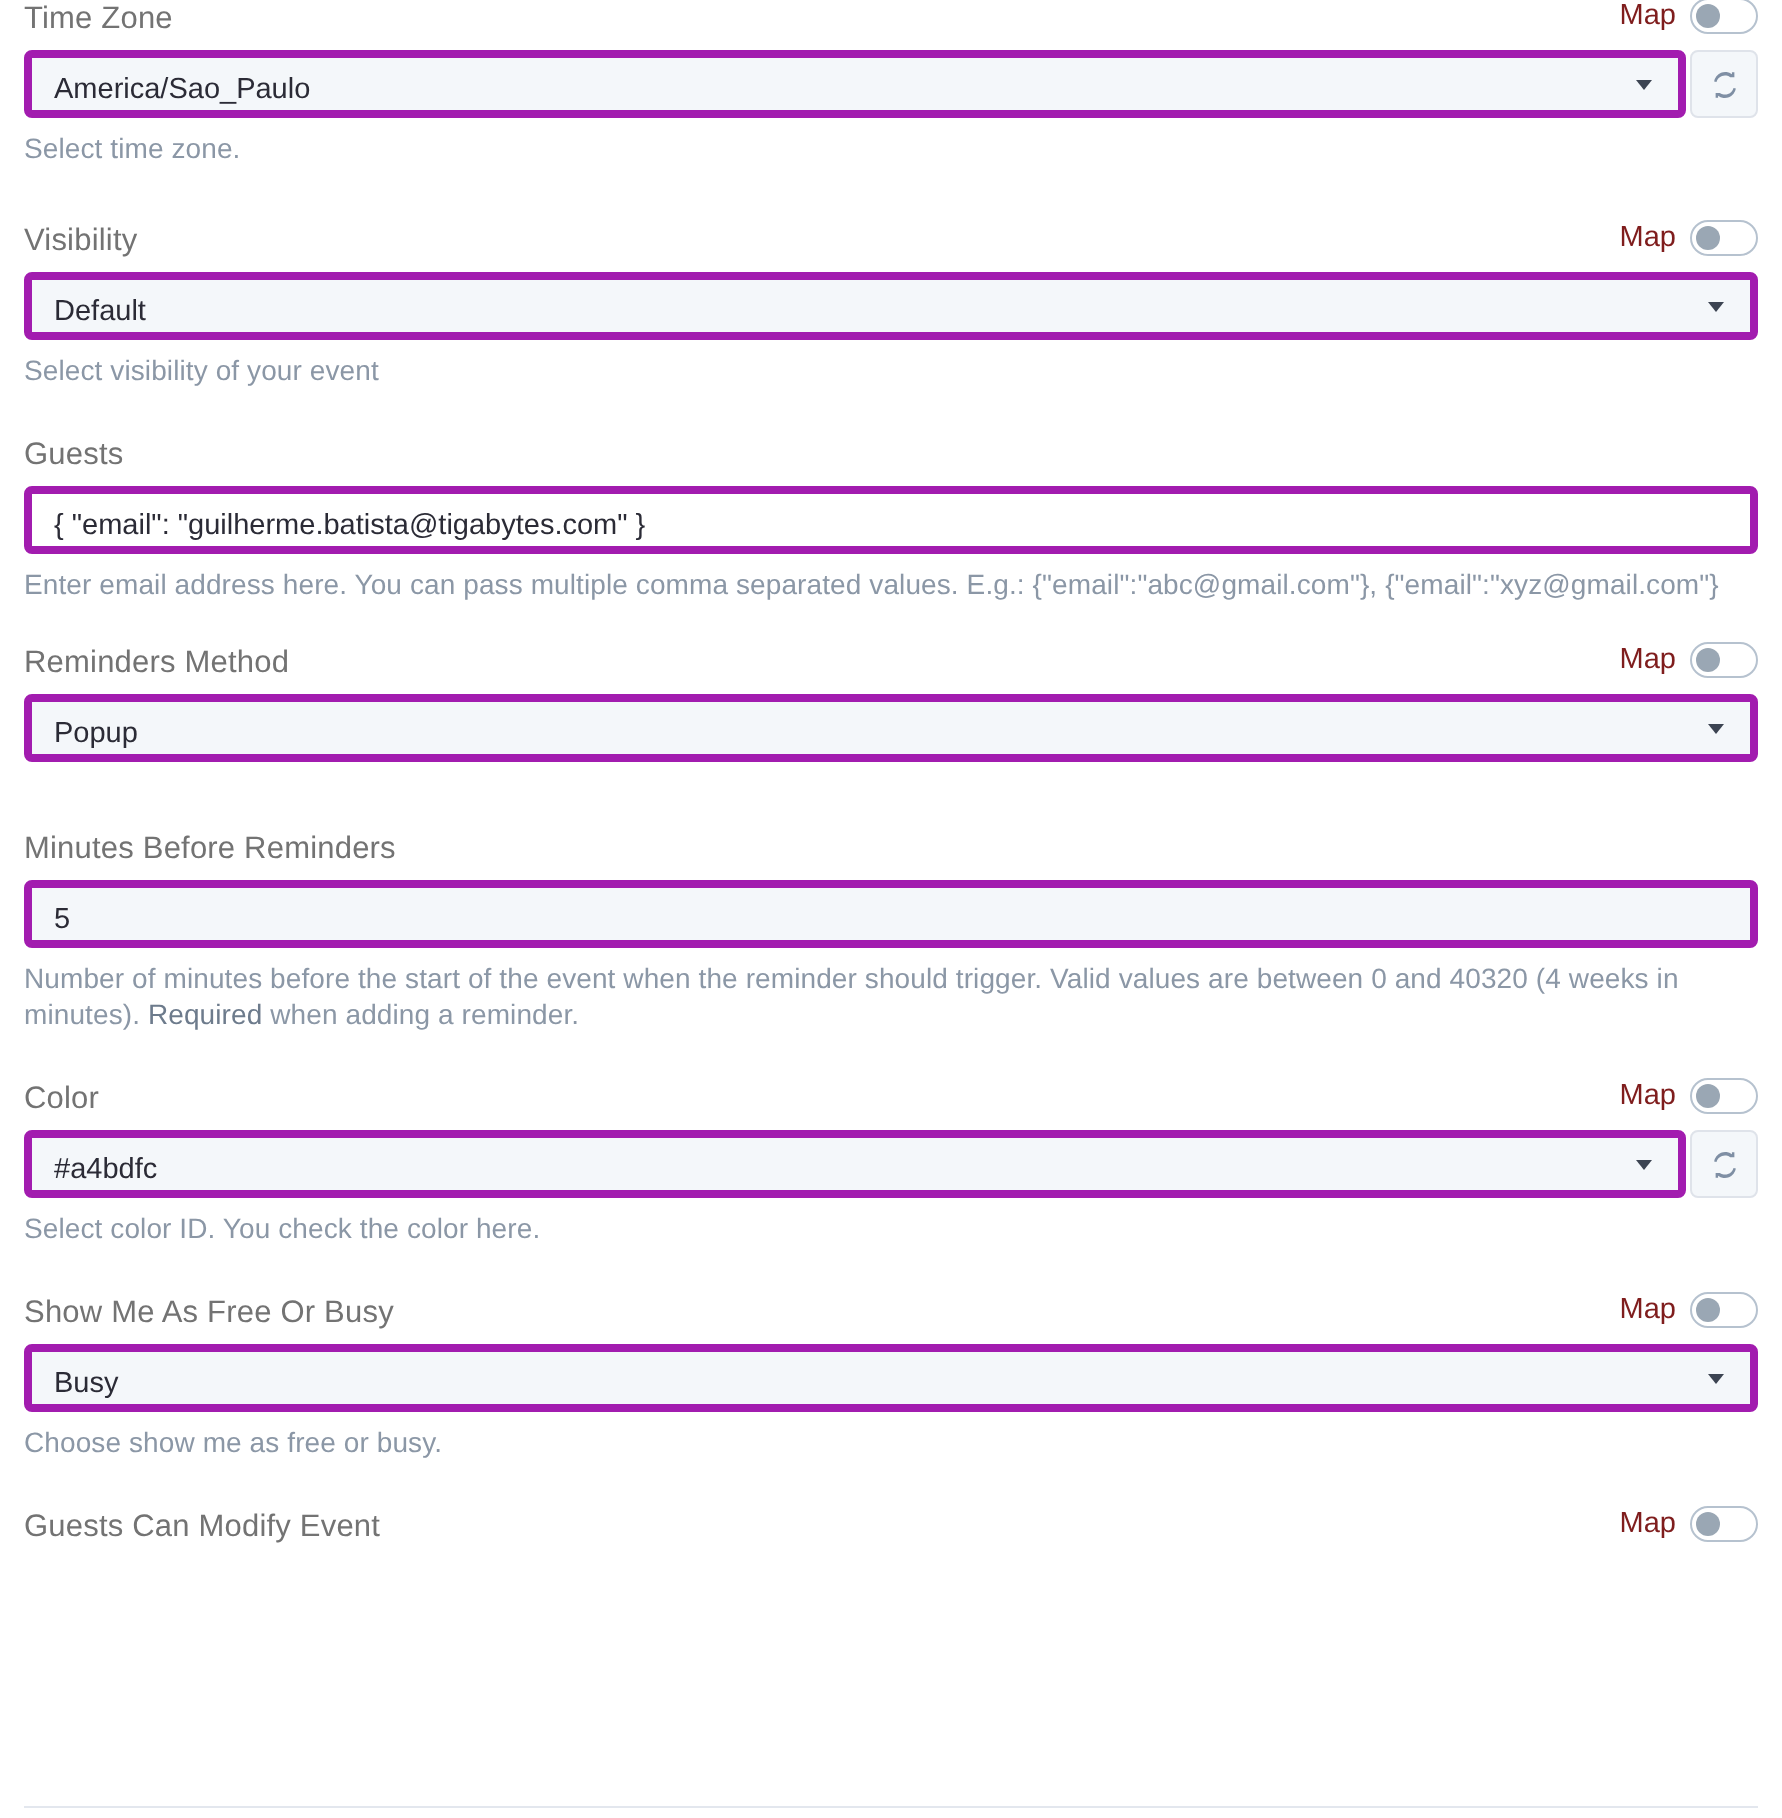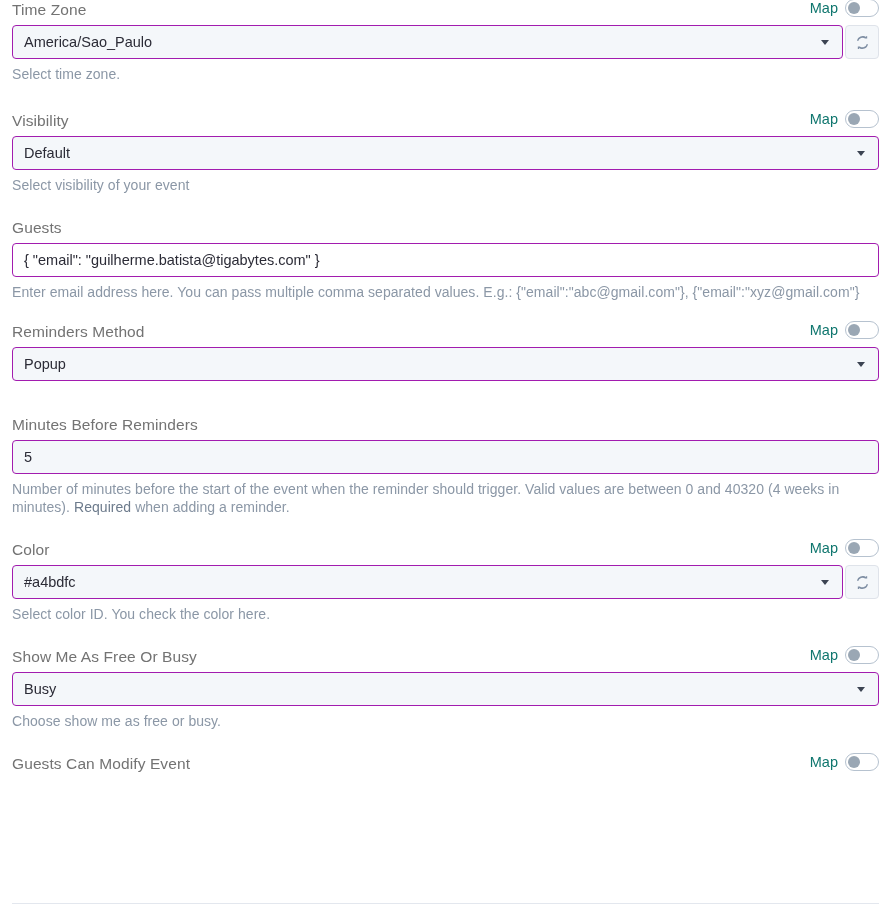--- a/index.html
+++ b/index.html
@@ -47,21 +47,21 @@
   
   .map-toggle {
     display: flex;
     align-items: center;
     gap: 7px;
     margin-top: -1px;
   }
   .map-toggle-label {
     font-size: 14.5px;
     line-height: 18px;
-    color: #0f766e;
+    color: #7f1d1d;
   }
   .switch {
     position: relative;
     width: 34px;
     height: 18px;
     border-radius: 9px;
     background: #ffffff;
     border: 1px solid #b6c2cf;
     box-sizing: border-box;
     flex: none;
@@ -80,21 +80,21 @@
   .control-row {
     display: flex;
     align-items: stretch;
     gap: 2px;
     margin-top: 6px;
   }
   .control {
     position: relative;
     box-sizing: border-box;
     height: 34px;
-    border: 1px solid #a21caf;
+    border: 4px solid #a21caf;
     border-radius: 4px;
     background: #f4f7fa;
     font-size: 14.5px;
     line-height: 32px;
     color: #2b2b36;
     padding: 0 30px 0 11px;
     white-space: nowrap;
     overflow: hidden;
     text-overflow: ellipsis;
   }

